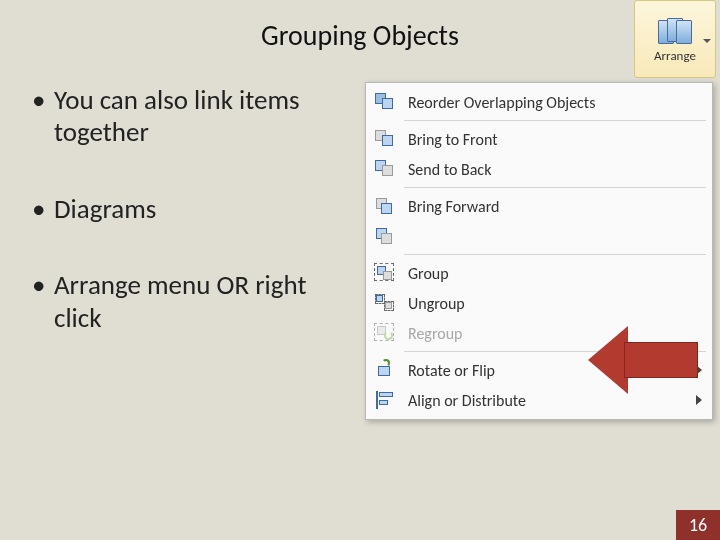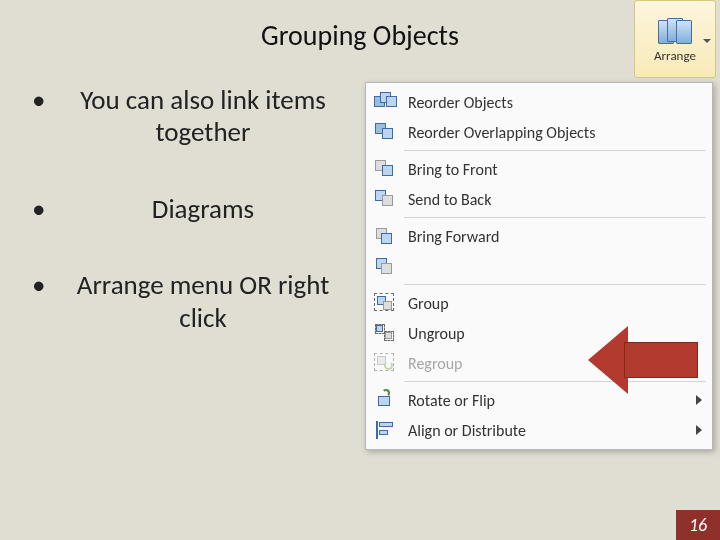--- a/index.html
+++ b/index.html
@@ -18,21 +18,20 @@
     width: 100%;
     text-align: center;
     font-size: 28px;
     color: #111;
   }
   .bullets {
     position: absolute;
     top: 84px;
     left: 32px;
     width: 320px;
-    text-align: center;
   }
   .bullet {
     font-size: 27px;
     color: #222;
     margin-bottom: 44px;
     padding-left: 22px;
     position: relative;
     line-height: 1.2;
   }
   .bullet::before {
@@ -170,21 +169,20 @@
     right: 0;
     bottom: 0;
     width: 44px;
     height: 30px;
     background: #8f302b;
     color: #fff;
     display: flex;
     align-items: center;
     justify-content: center;
     font-size: 18px;
-    font-style: italic;
   }
 </style>
 </head>
 <body>
 
 <div class="title">Grouping Objects</div>
 
 <div class="bullets">
   <div class="bullet">You can also link items together</div>
   <div class="bullet">Diagrams</div>
@@ -198,28 +196,20 @@
       <div class="pane p3"></div>
   </div>
   <span class="arrange-label">Arrange</span>
   <div class="arrange-drop"></div>
 </div>
 
 <div class="menu">
 
   <div class="menu-item">
     <span class="menu-icon">
-      <span class="ic-sq back" style="left:2px;top:6px"></span>
-      <span class="ic-sq" style="left:8px;top:2px"></span>
-      <span class="ic-sq" style="left:14px;top:6px"></span>
-    </span>
-    <span>Reorder Objects</span>
-  </div>
-  <div class="menu-item">
-    <span class="menu-icon">
       <span class="ic-sq back" style="left:3px;top:3px"></span>
       <span class="ic-sq" style="left:10px;top:8px"></span>
     </span>
     <span>Reorder Overlapping Objects</span>
   </div>
   <div class="menu-sep"></div>
 
   <div class="menu-item">
     <span class="menu-icon">
       <span class="ic-sq ic-gray" style="left:3px;top:3px"></span>

